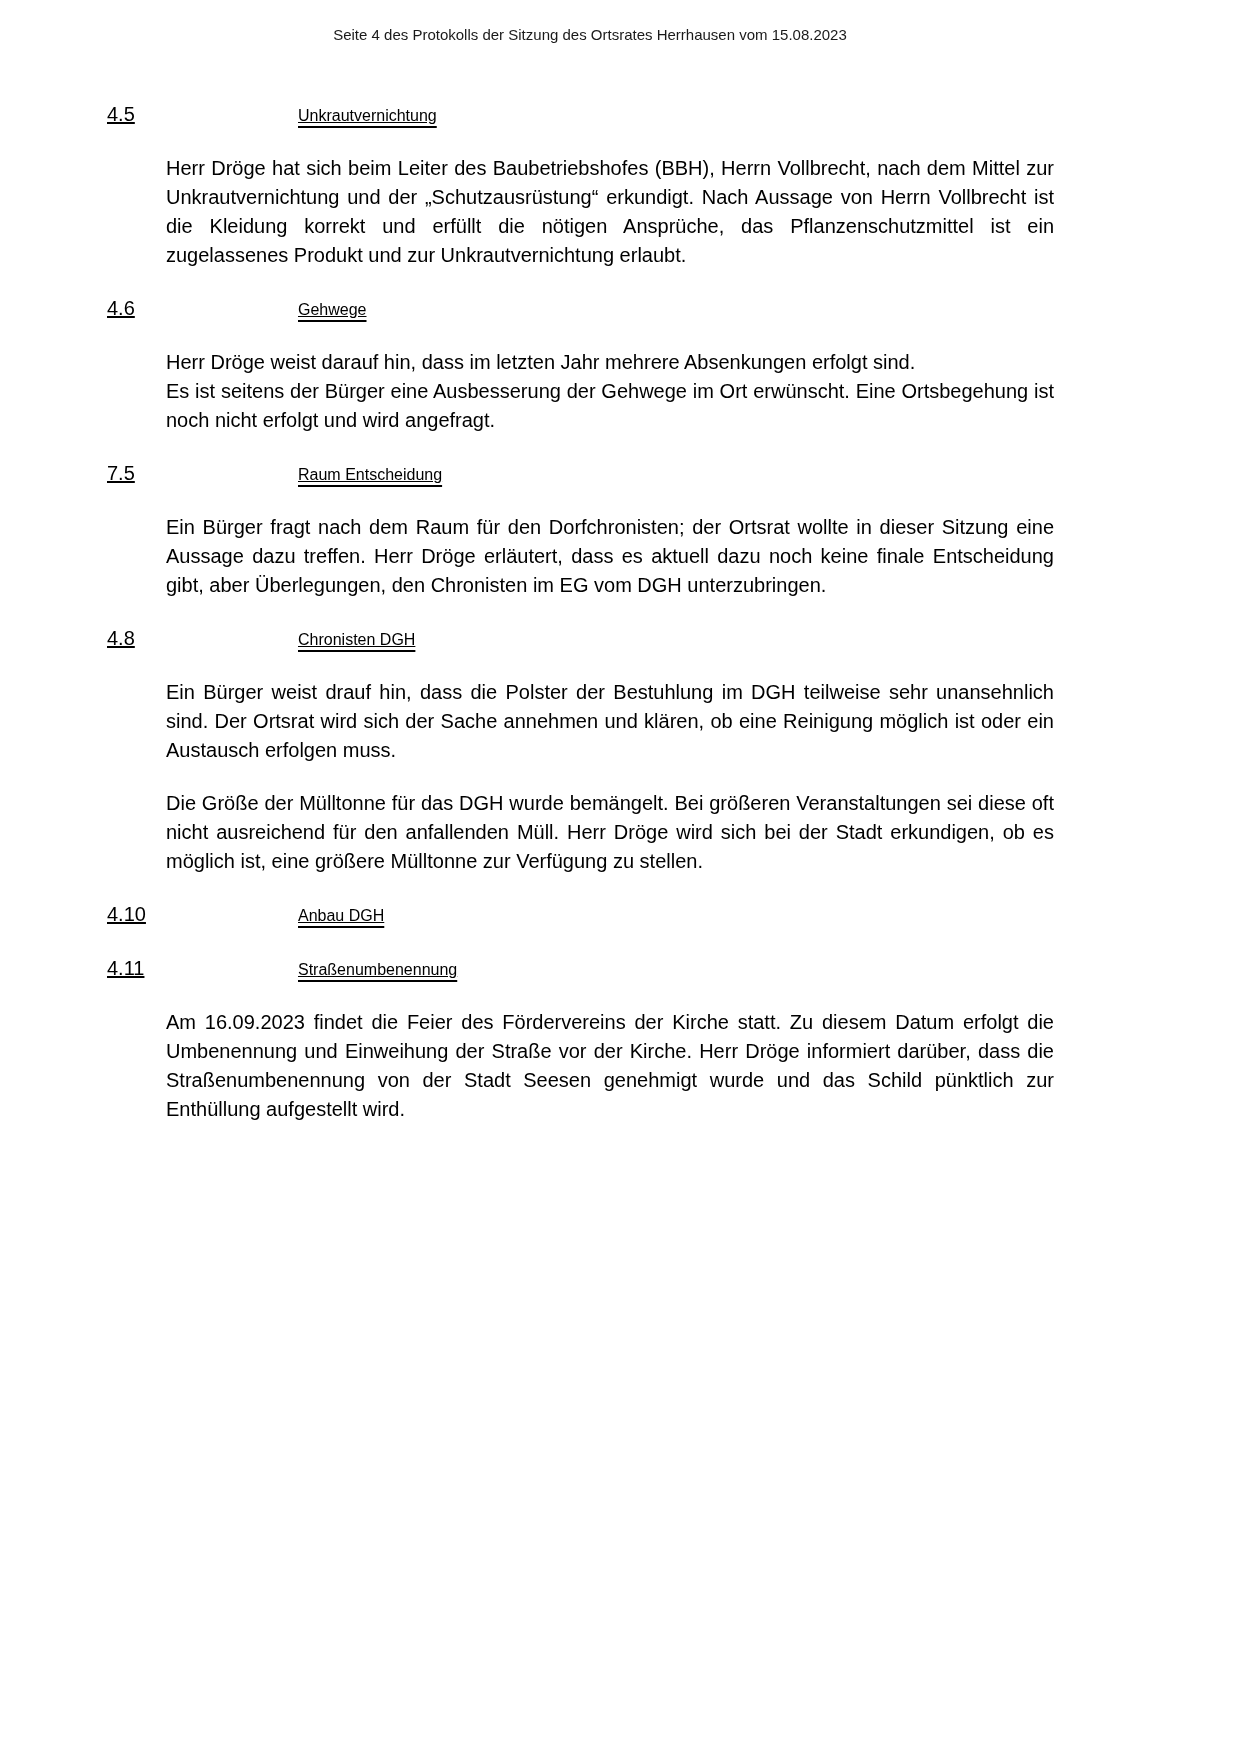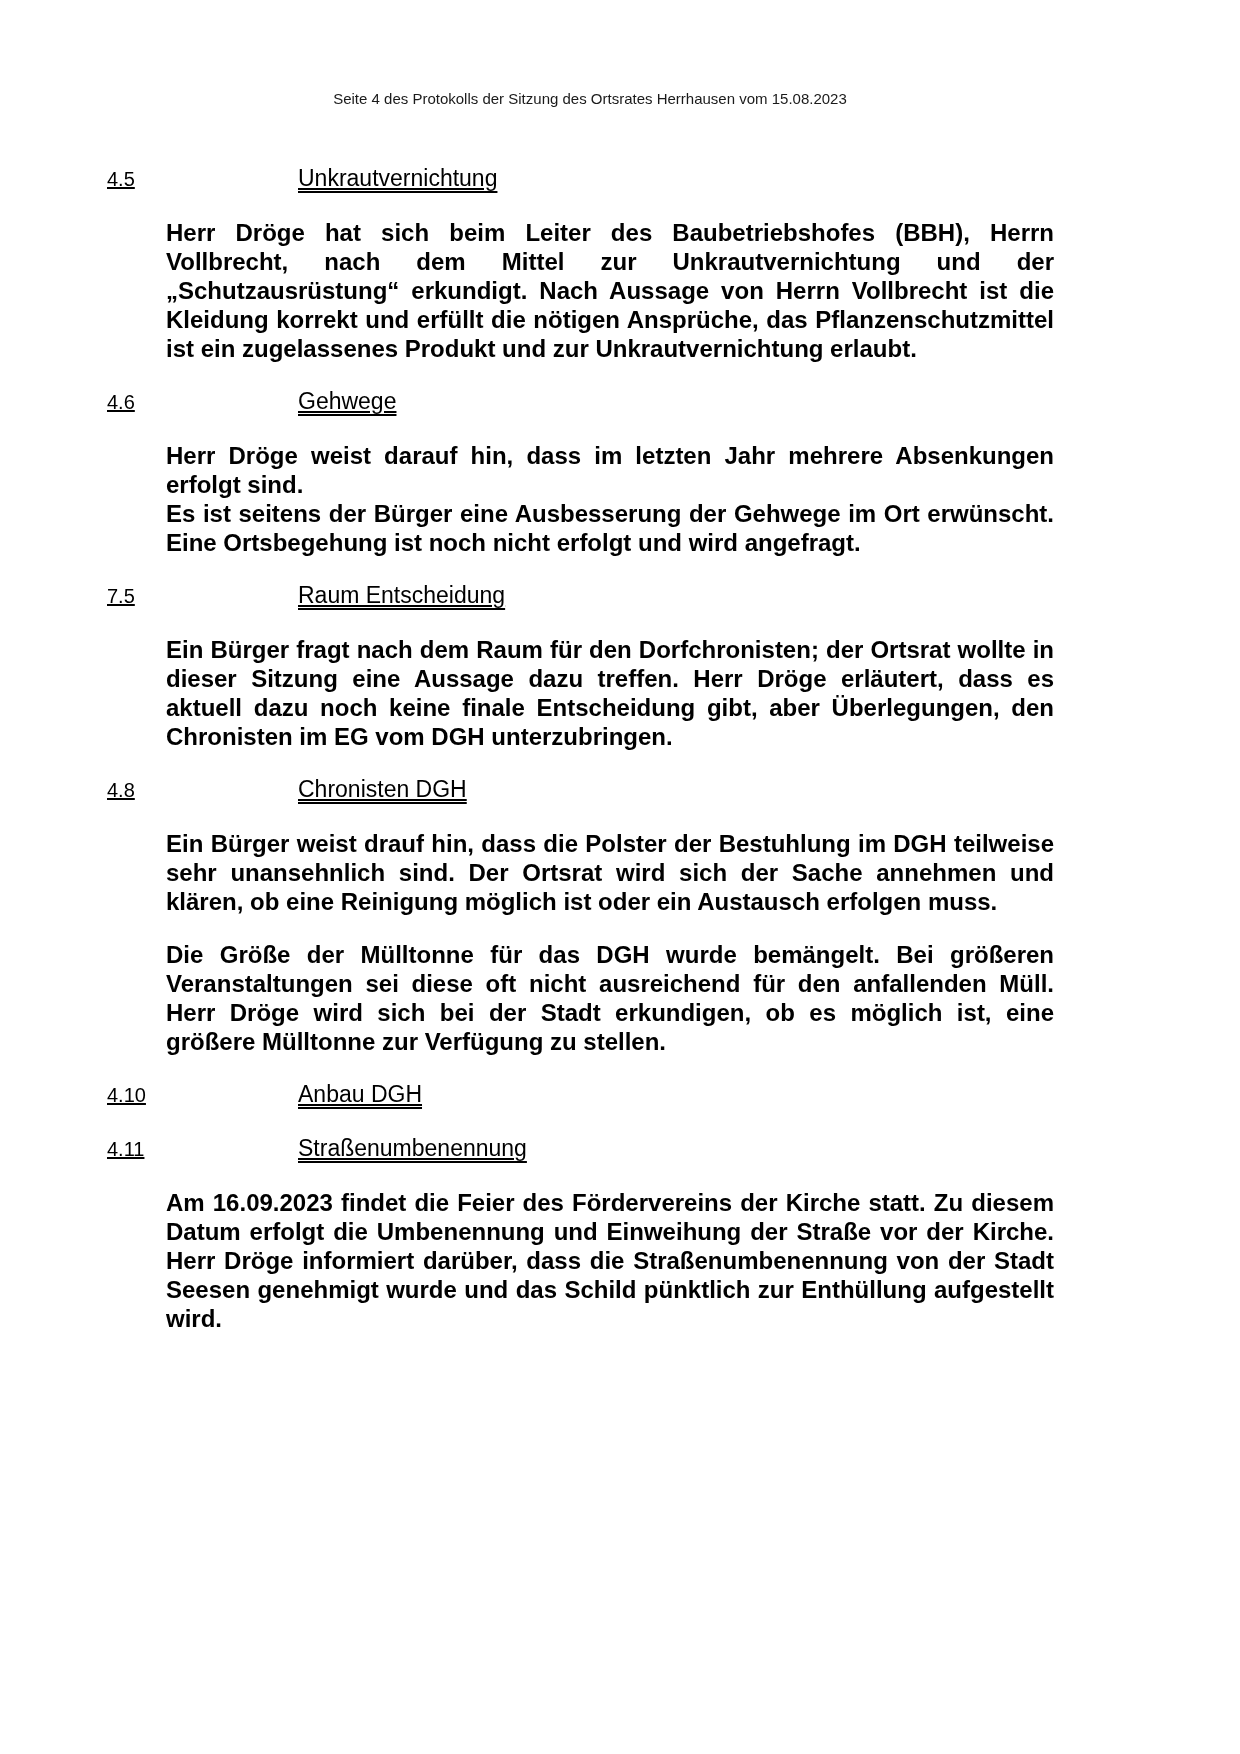--- a/index.html
+++ b/index.html
@@ -8,21 +8,21 @@
     background: #ffffff;
   }
   .page {
     position: relative;
     width: 1240px;
     height: 1754px;
     background: #ffffff;
     color: #000000;
     font-family: "Liberation Sans", sans-serif;
     box-sizing: border-box;
-    padding: 90px 167px 0 107px;
+    padding: 26px 167px 0 107px;
     overflow: hidden;
   }
   .page-header {
     text-align: center;
     font-size: 15px;
     line-height: 18px;
     color: #1a1a1a;
   }
   .topics {
     margin-top: 56px;
@@ -37,38 +37,37 @@
     text-decoration: underline;
   }
   .topic-number {
     flex: 0 0 191px;
     width: 191px;
     font-size: 20px;
     line-height: 29px;
   }
   .topic-title {
     margin: 0;
-    font-size: 23px;
+    font-size: 16px;
     line-height: 29px;
     font-weight: 400;
     text-decoration: underline;
     text-decoration-thickness: 1.5px;
     text-underline-offset: 5px;
   }
   .topic-body {
     margin-left: 59px;
     width: 888px;
   }
   .topic-body p {
     margin: 0;
-    font-size: 24px;
+    font-size: 20px;
     line-height: 29px;
     text-align: justify;
     hyphens: manual;
-    font-weight: bold;
   }
 </style>
 </head>
 <body>
 
 <div class="page">
   <div class="page-header">Seite 4 des Protokolls der Sitzung des Ortsrates Herrhausen vom 15.08.2023</div>
 
   <div class="topics">
   <section class="topic">

